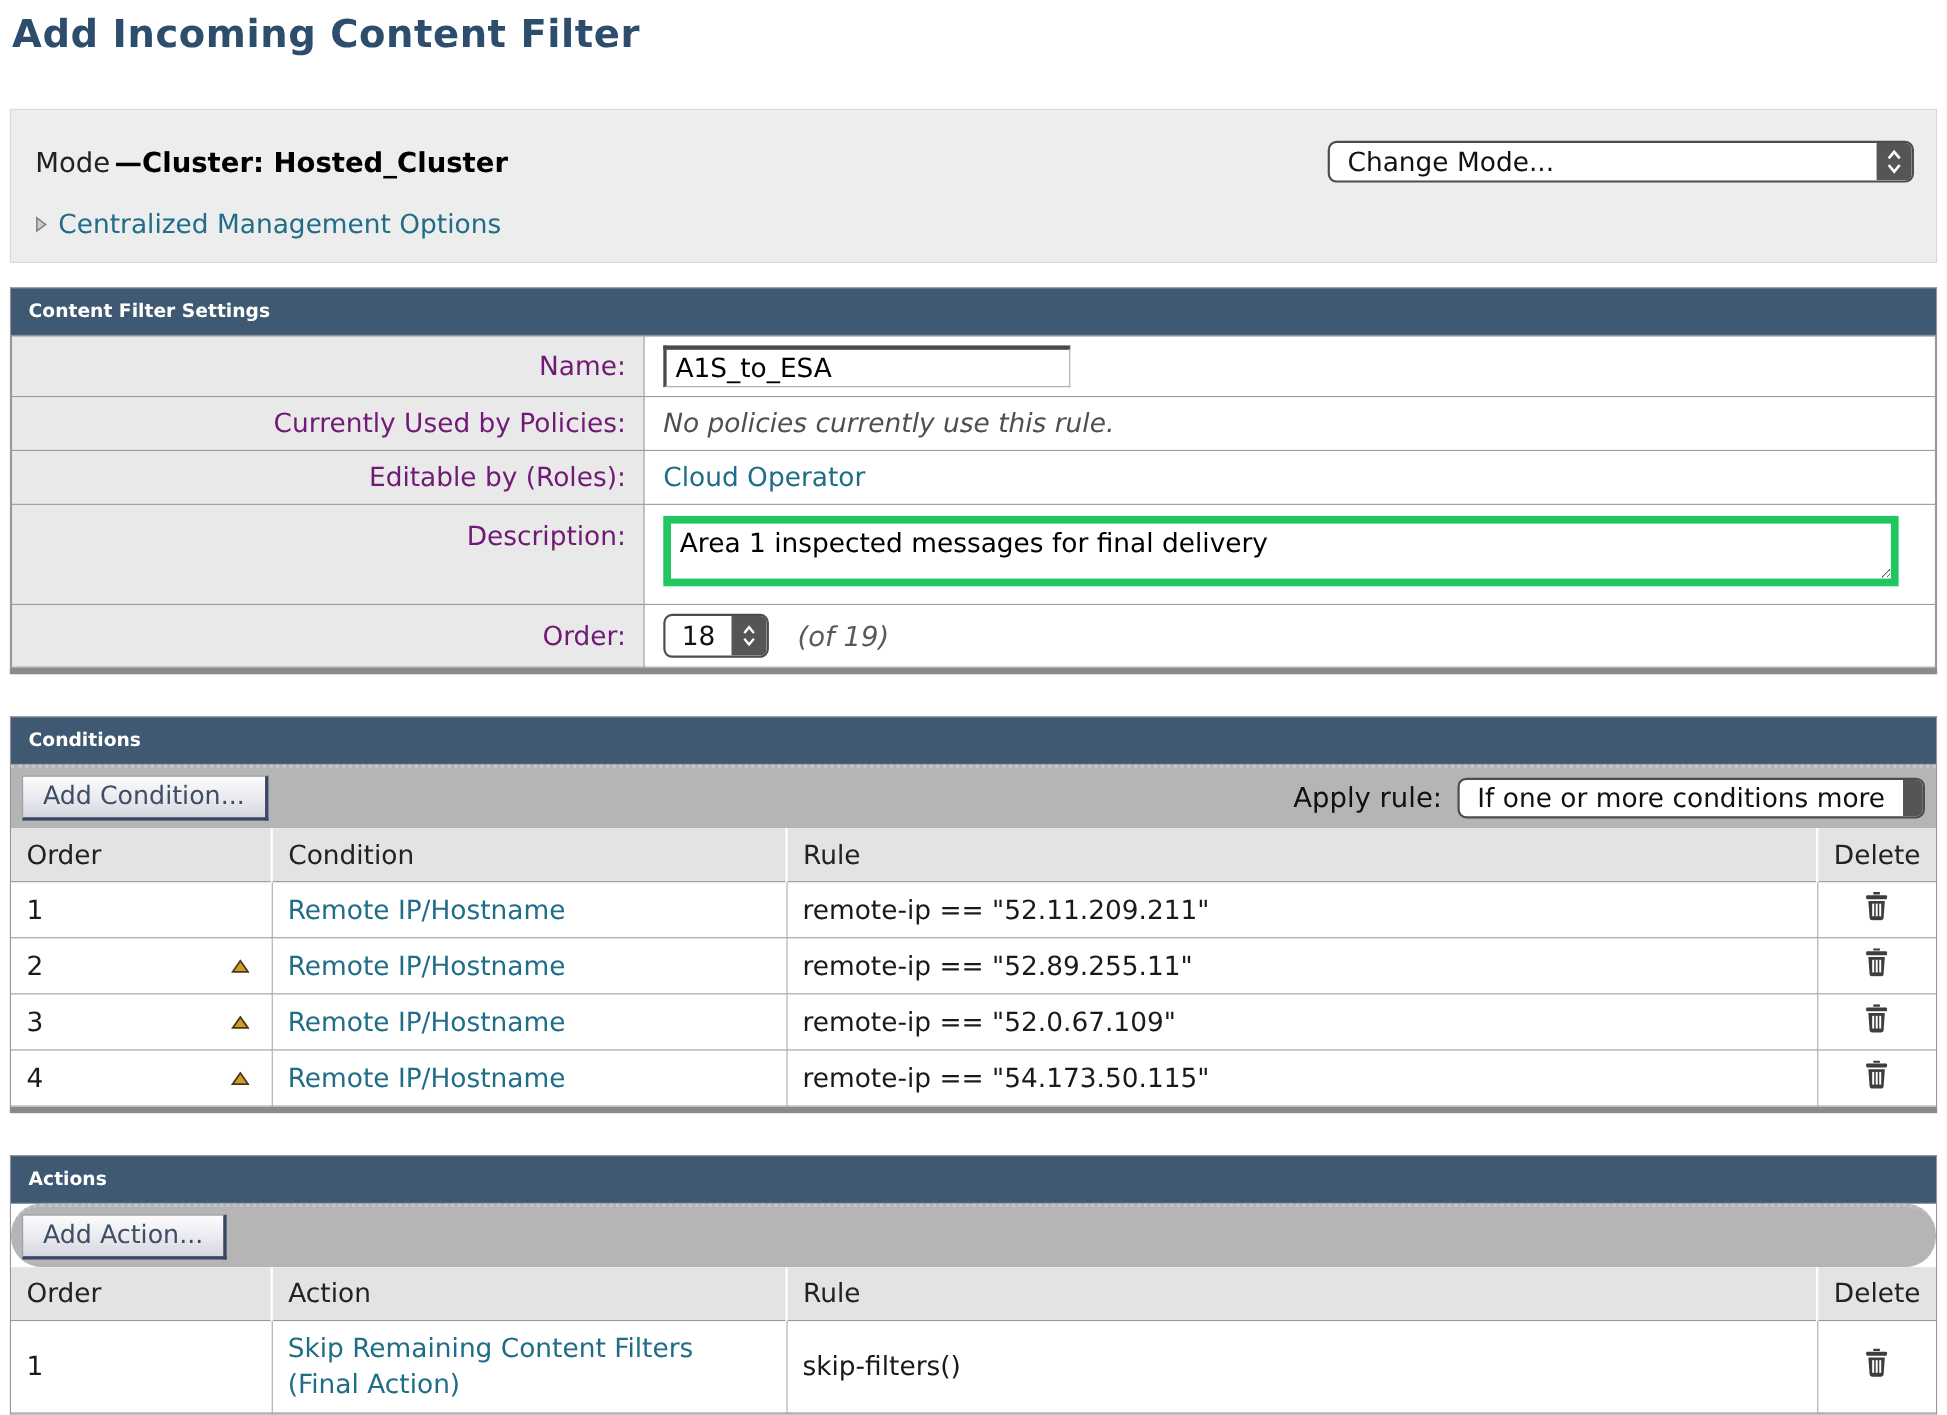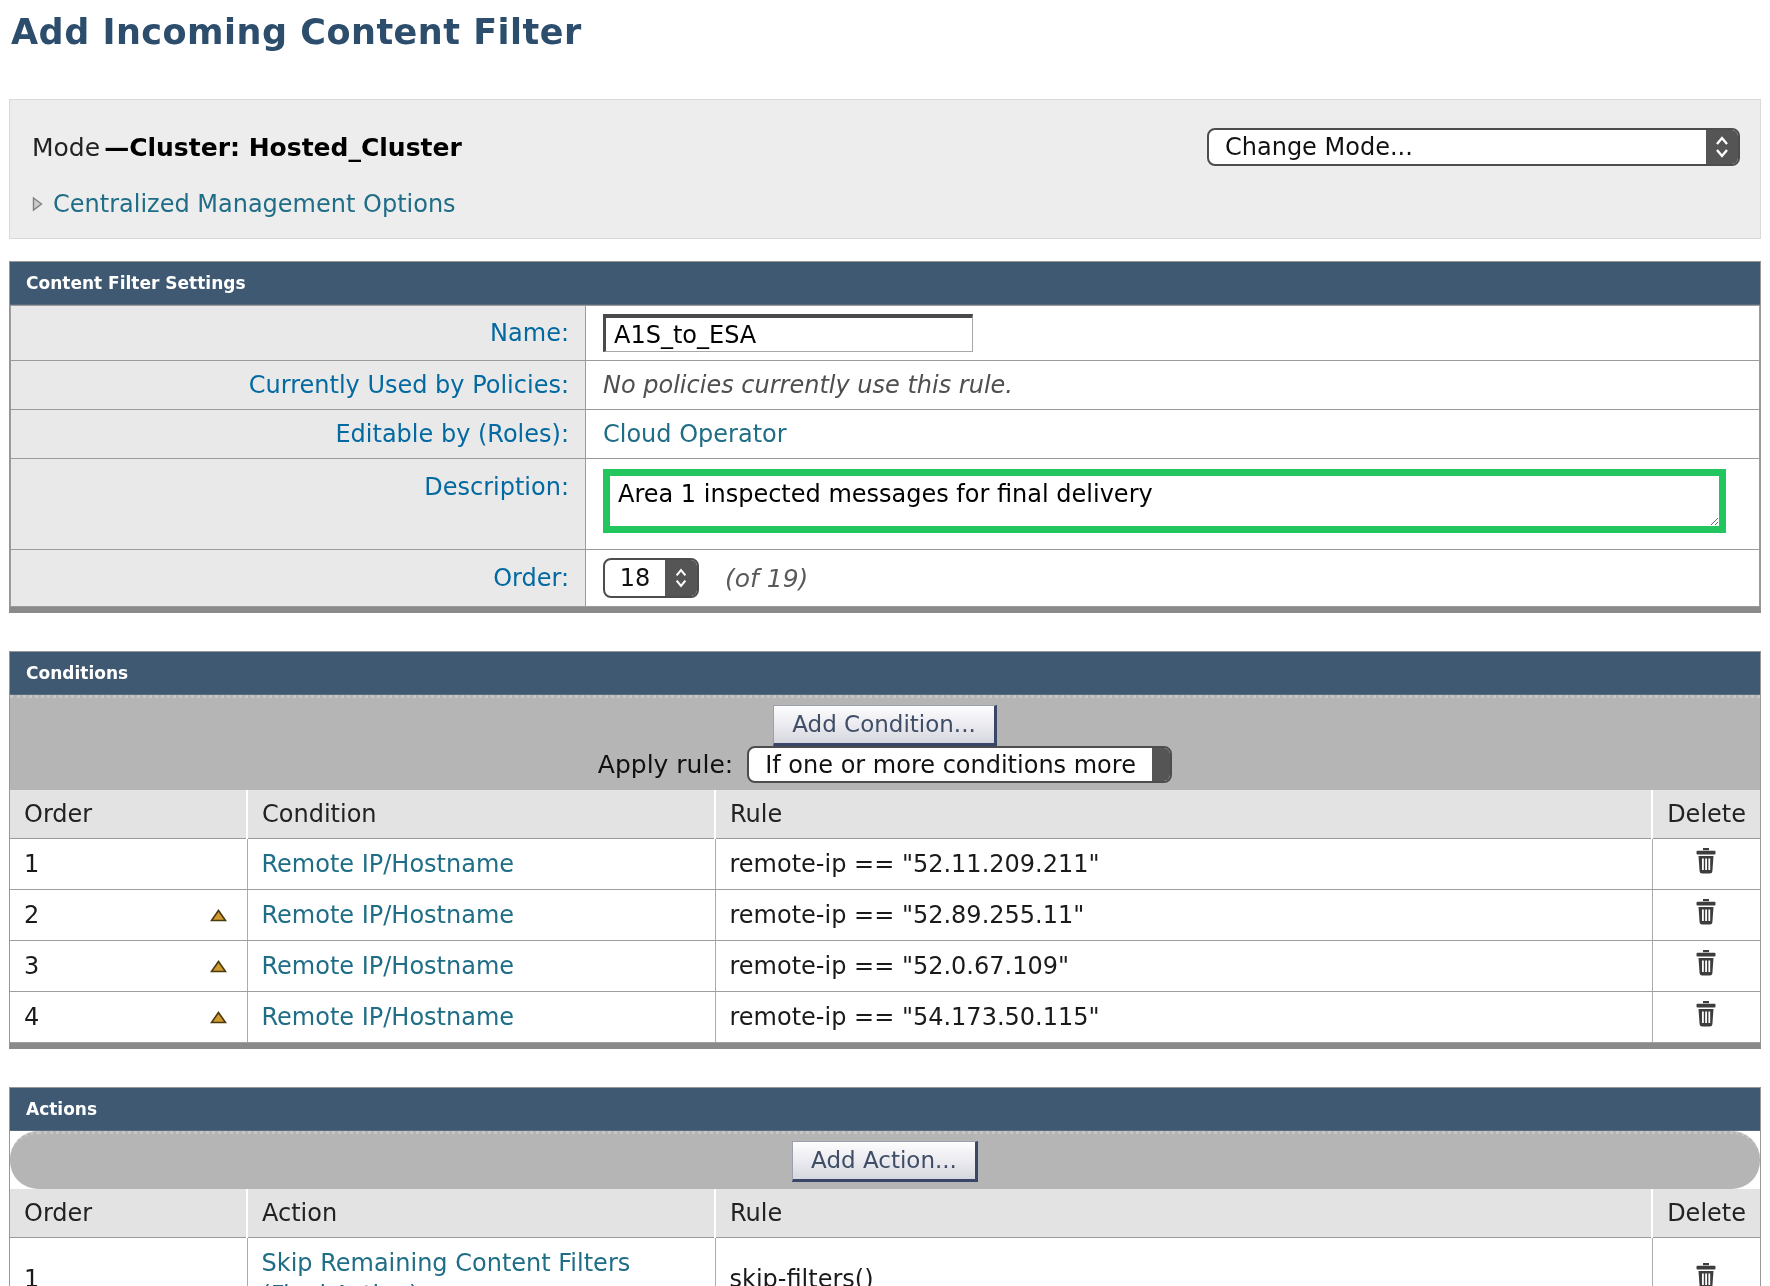--- a/index.html
+++ b/index.html
@@ -54,21 +54,21 @@
   .section-hd {
     background:#3e5971; color:#ffffff; font-weight:bold;
     font-size:17px; padding:11px 16px; border-bottom:1px solid #5a6b7e;
   }
   
   .settings-section { margin-top:22px; }
   table { border-collapse:collapse; width:100%; }
   .form-table td { border:1px solid #9b9b9b; vertical-align:middle; }
   .form-table .label-cell {
     background:#e9e9e9; width:575px; text-align:right;
-    padding:10px 16px 10px 8px; font-size:24px; color:#0369a1;
+    padding:10px 16px 10px 8px; font-size:24px; color:#701a75;
   }
   .form-table .value-cell { background:#ffffff; padding:8px 14px 8px 17px; font-size:24px; }
   .name-input {
     width:370px; height:38px; font-size:24px; padding:2px 8px;
     font-family:"DejaVu Sans","Liberation Sans",sans-serif;
     border-top:4px solid #4a4a4a; border-left:3px solid #4a4a4a;
     border-right:1px solid #a8a8a8; border-bottom:1px solid #a8a8a8;
     outline:none; color:#000;
   }
   .italic-note { font-style:italic; color:#4f4f4f; }
@@ -79,21 +79,20 @@
     border:7px solid #22c55e; color:#000; resize:both; outline:none;
   }
   .order-inline { display:flex; align-items:center; gap:26px; }
   .of-total { font-style:italic; color:#5a5a5a; font-size:25px; }
   
   .grid-section { margin-top:38px; }
   .toolbar {
     background:#b5b5b5; border-top:3px dotted #c6c6c6;
     padding:7px 10px; display:flex; align-items:center; justify-content:space-between;
     min-height:48px;
-    flex-direction:column;
   }
   .btn-light {
     font-family:"DejaVu Sans","Liberation Sans",sans-serif;
     font-size:23px; color:#3f4e66;
     padding:5px 18px 6px 18px; cursor:pointer;
     background:linear-gradient(#fdfdfe 0%, #e9e9ef 55%, #d6d6de 100%);
     border:1px solid #9aa0b0;
     border-right:3px solid #3a4668; border-bottom:3px solid #3a4668;
   }
   .apply-wrap { display:flex; align-items:center; gap:14px; }

